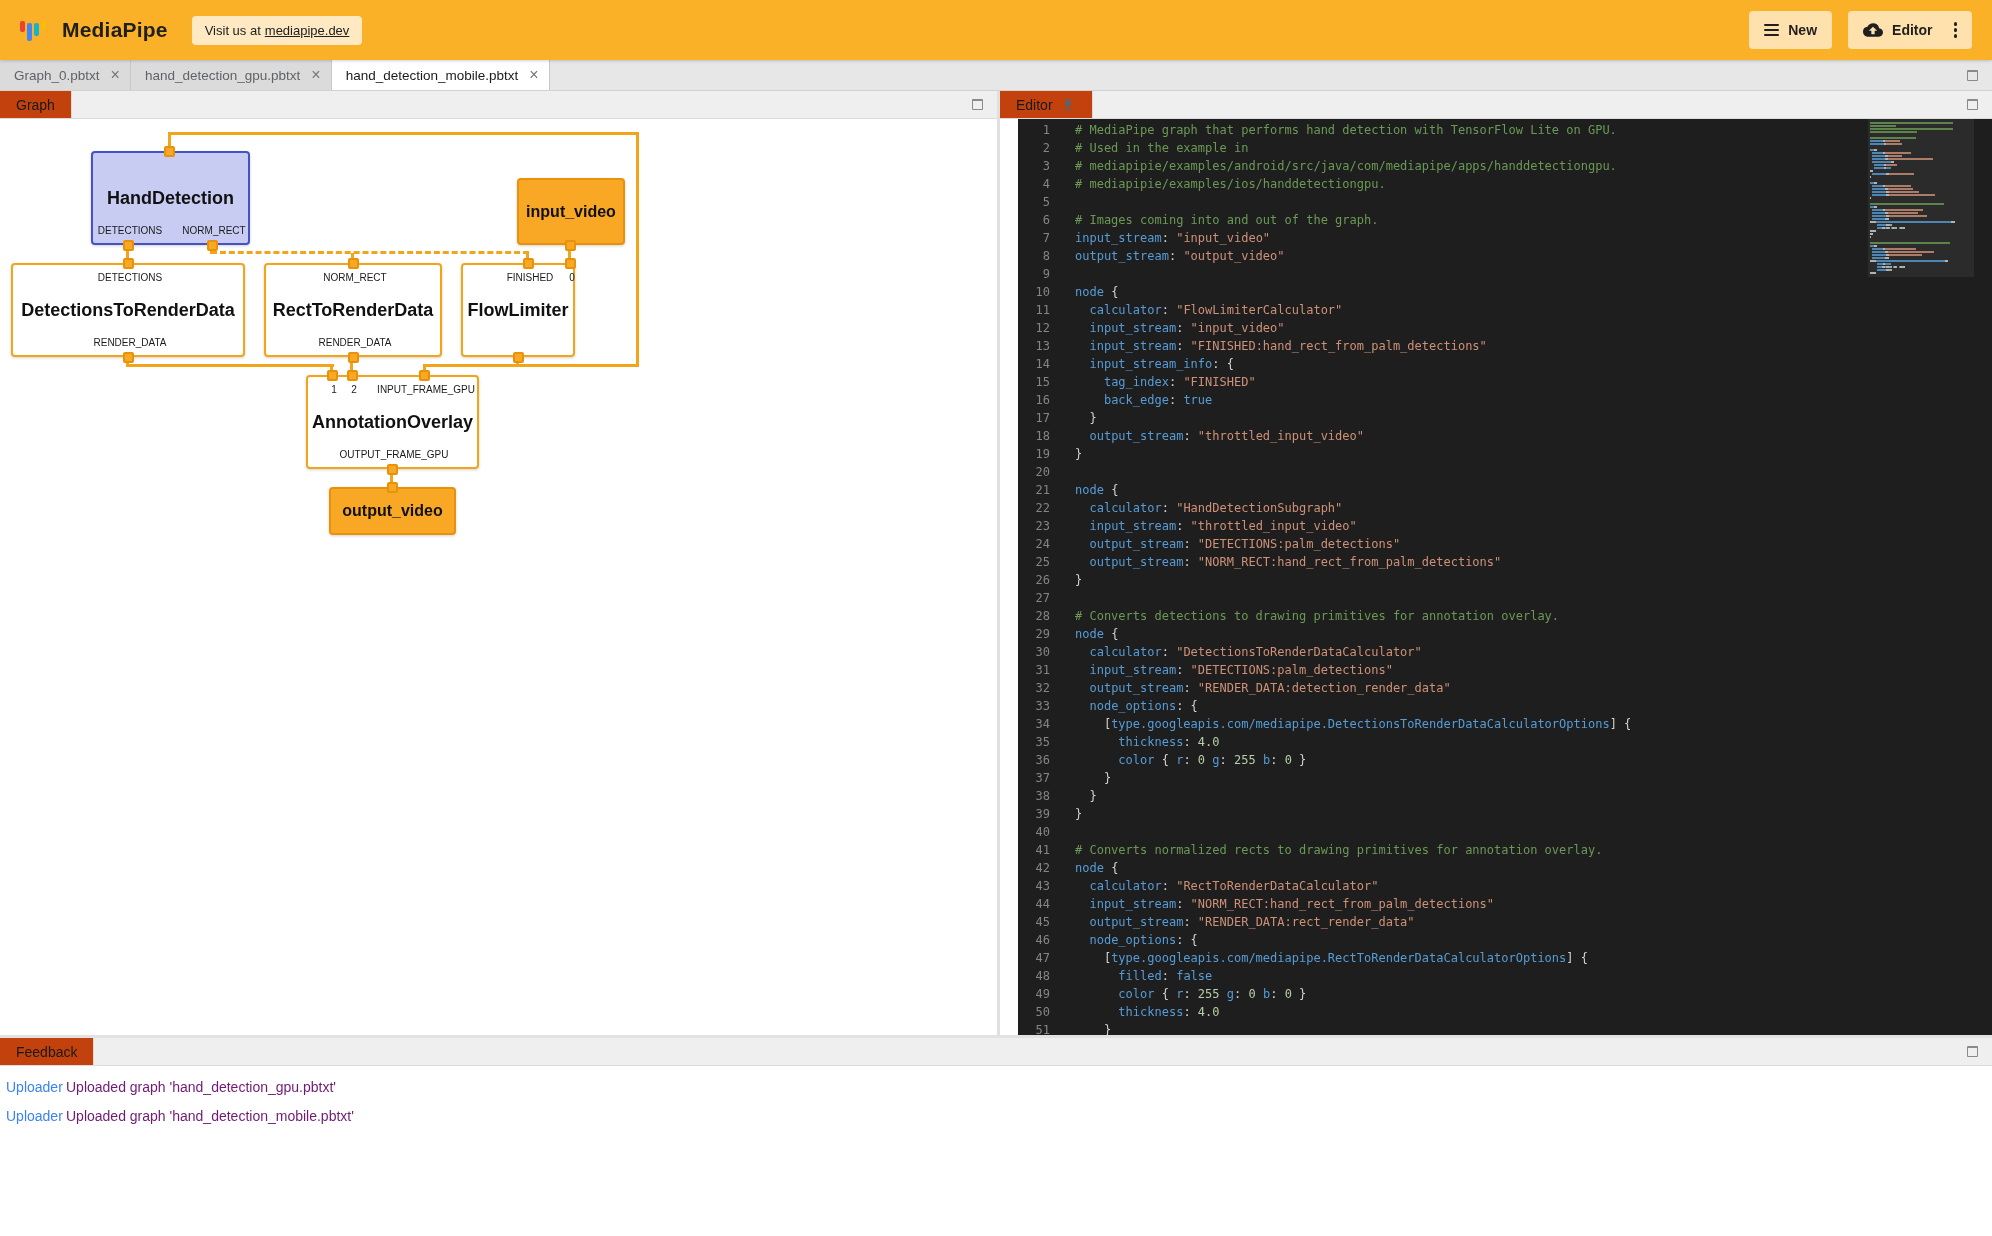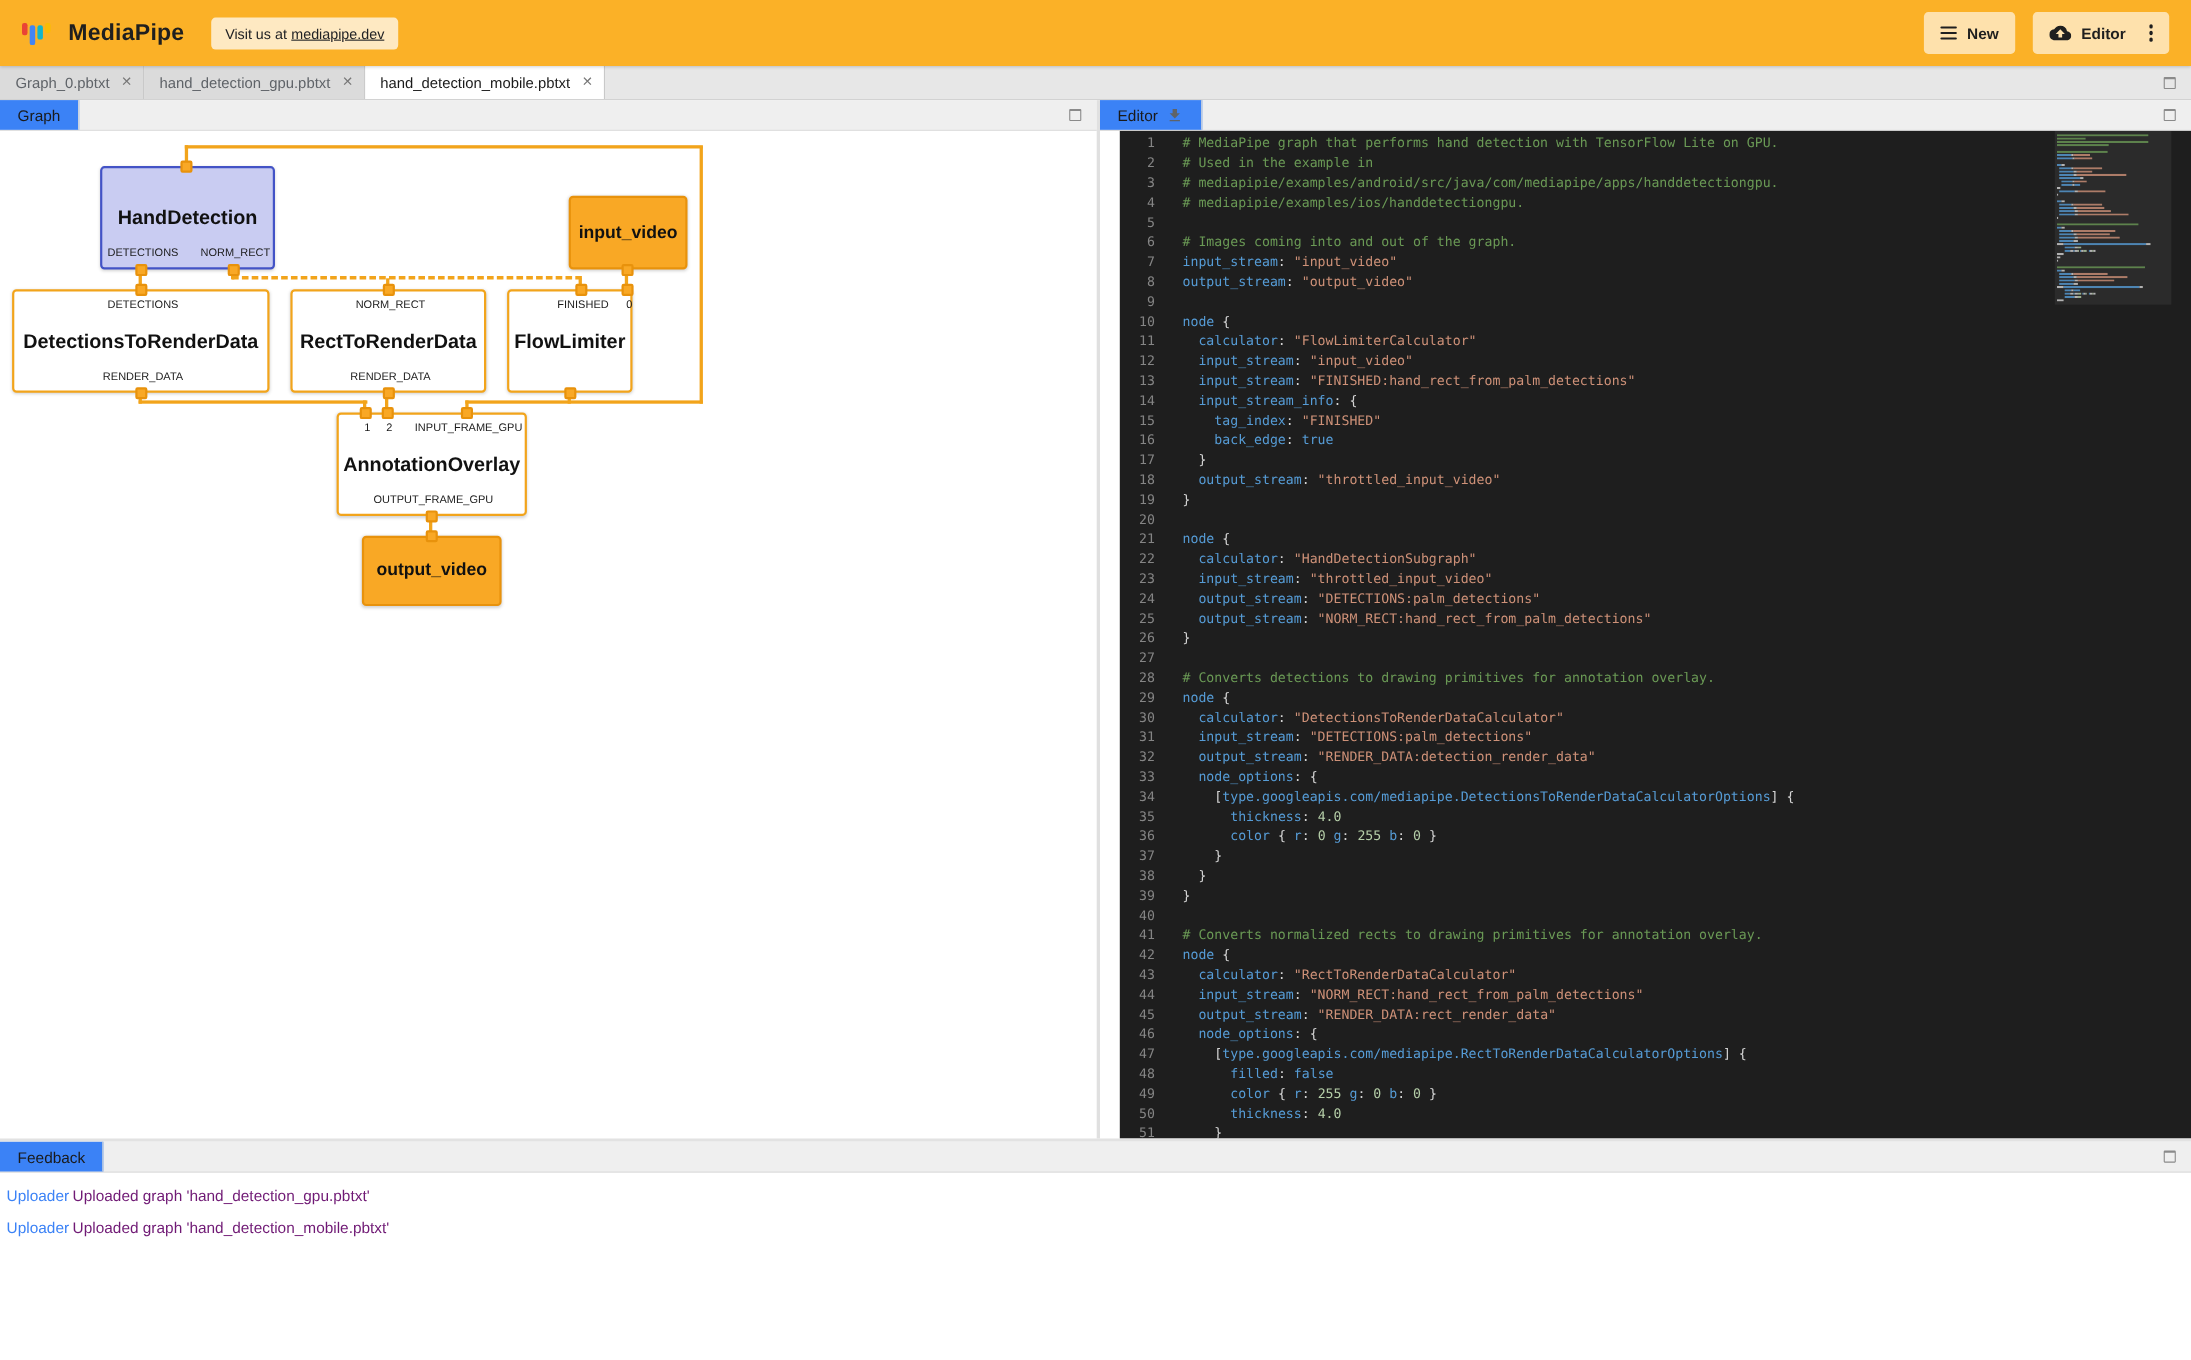--- a/index.html
+++ b/index.html
@@ -36,21 +36,21 @@
     color:#5F6368;background:#DBDBDB;border-right:1px solid #C9C9C9;cursor:pointer;white-space:nowrap}
   .file-tab.active{background:#fff;color:#1a1a1a}
   .file-tab .close{font-size:16px;color:#777;line-height:1;cursor:pointer}
   .ft-spacer{flex:1}
   .maxicon{width:11px;height:11px;border:1px solid #8a8a8a;border-top-width:2px;border-radius:1px;
     align-self:center;margin-right:14px;cursor:pointer;flex:none}
 
   
   .panel-head{position:absolute;top:0;left:0;right:0;height:28px;background:#EFEFEF;
     border-bottom:1px solid #DBDBDB;display:flex;align-items:stretch}
-  .ptab{background:#3b82f6;border-right:1px solid #DBDBDB;display:flex;align-items:center;gap:7px;
+  .ptab{background:#c2410c;border-right:1px solid #DBDBDB;display:flex;align-items:center;gap:7px;
     padding:0 16px;font-size:14px;color:#1a1a1a;cursor:pointer;white-space:nowrap}
   .ph-spacer{flex:1}
 
   .graph-panel{position:absolute;top:91px;left:0;width:997px;height:944px;background:#fff}
   .graph-canvas{position:absolute;top:28px;left:0;right:0;bottom:0;background:#fff;overflow:hidden}
   .v-split{position:absolute;top:91px;left:997px;width:3px;height:944px;background:#E0E0E0;cursor:col-resize}
   .editor-panel{position:absolute;top:91px;left:1000px;right:0;height:944px;background:#fff}
   .h-split{position:absolute;top:1035px;left:0;right:0;height:3px;background:#E2E2E2;cursor:row-resize}
   .feedback-panel{position:absolute;top:1038px;left:0;right:0;bottom:0;background:#fff}
 
@@ -215,21 +215,21 @@
           <div class="gtitle">AnnotationOverlay</div>
           <div class="plabel top" style="left: 26px;">1</div>
           <div class="plabel top" style="left: 46px;">2</div>
           <div class="plabel top" style="left: 118px;">INPUT_FRAME_GPU</div>
           <div class="plabel bottom" style="left: 86px;">OUTPUT_FRAME_GPU</div>
         </div>
         <div class="port" style="left: 326.5px; top: 250.5px;"></div>
         <div class="port" style="left: 346.5px; top: 250.5px;"></div>
         <div class="port" style="left: 418.5px; top: 250.5px;"></div>
         <div class="port" style="left: 386.5px; top: 344.5px;"></div>
-        <div class="gnode stream" style="left: 329px; top: 368px; width: 127px; height: 64px;">
+        <div class="gnode stream" style="left: 329px; top: 368px; width: 127px; height: 48px;">
           <div class="gtitle">output_video</div>
         </div>
         <div class="port" style="left: 386.5px; top: 362.5px;"></div>
       </div>
   </div>
 
   <div class="v-split"></div>
 
   <div class="editor-panel">
     <div class="panel-head">

